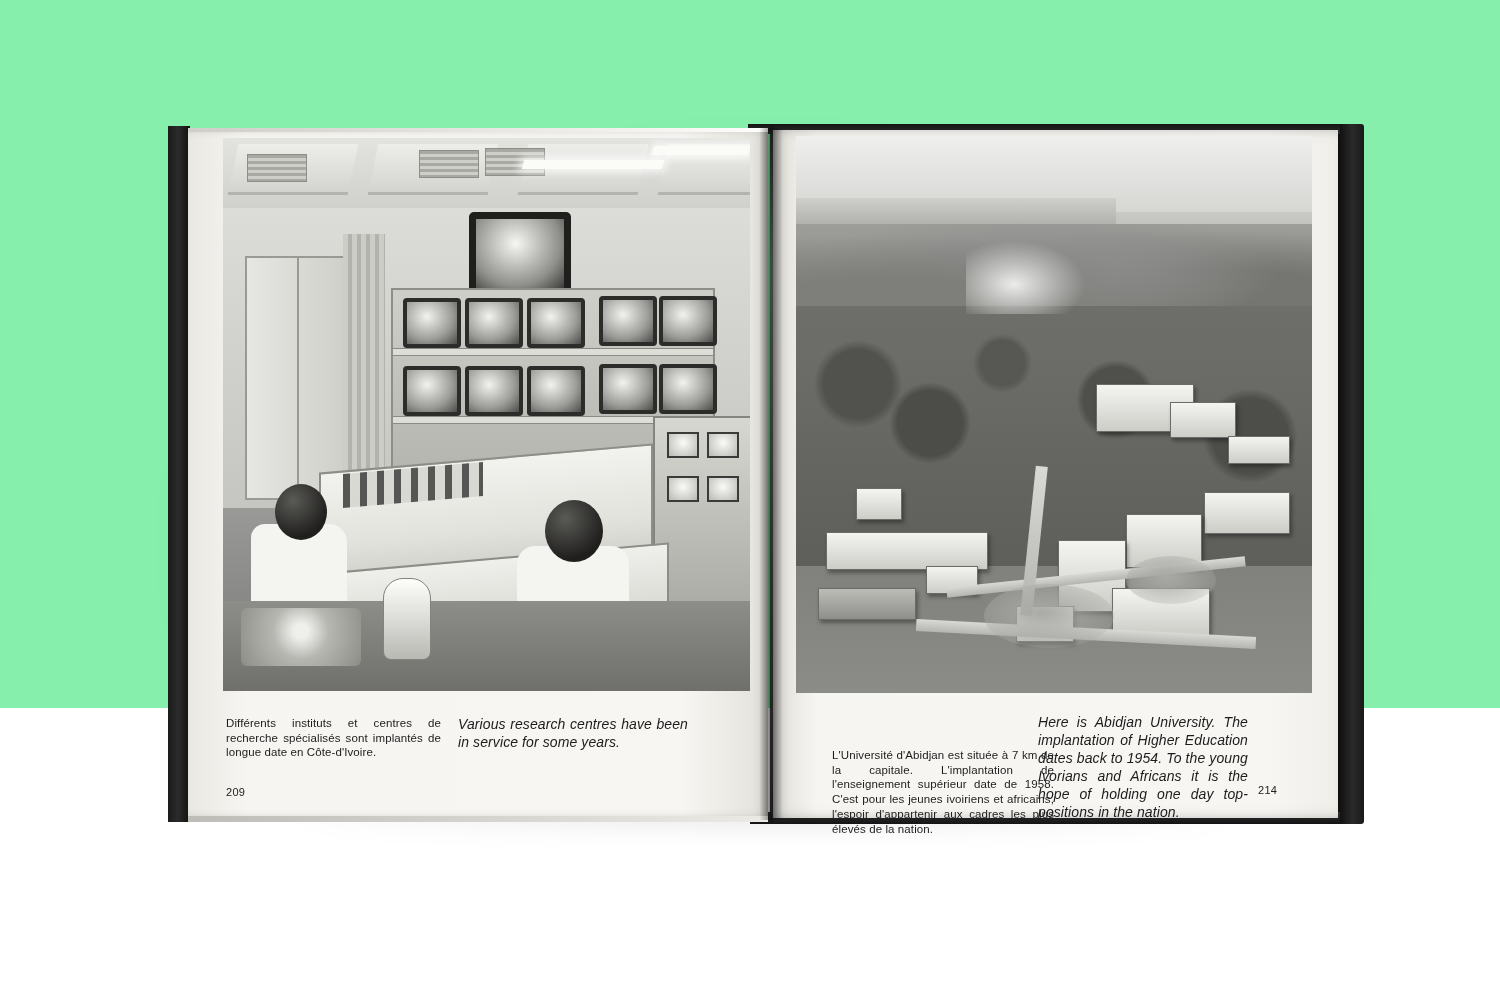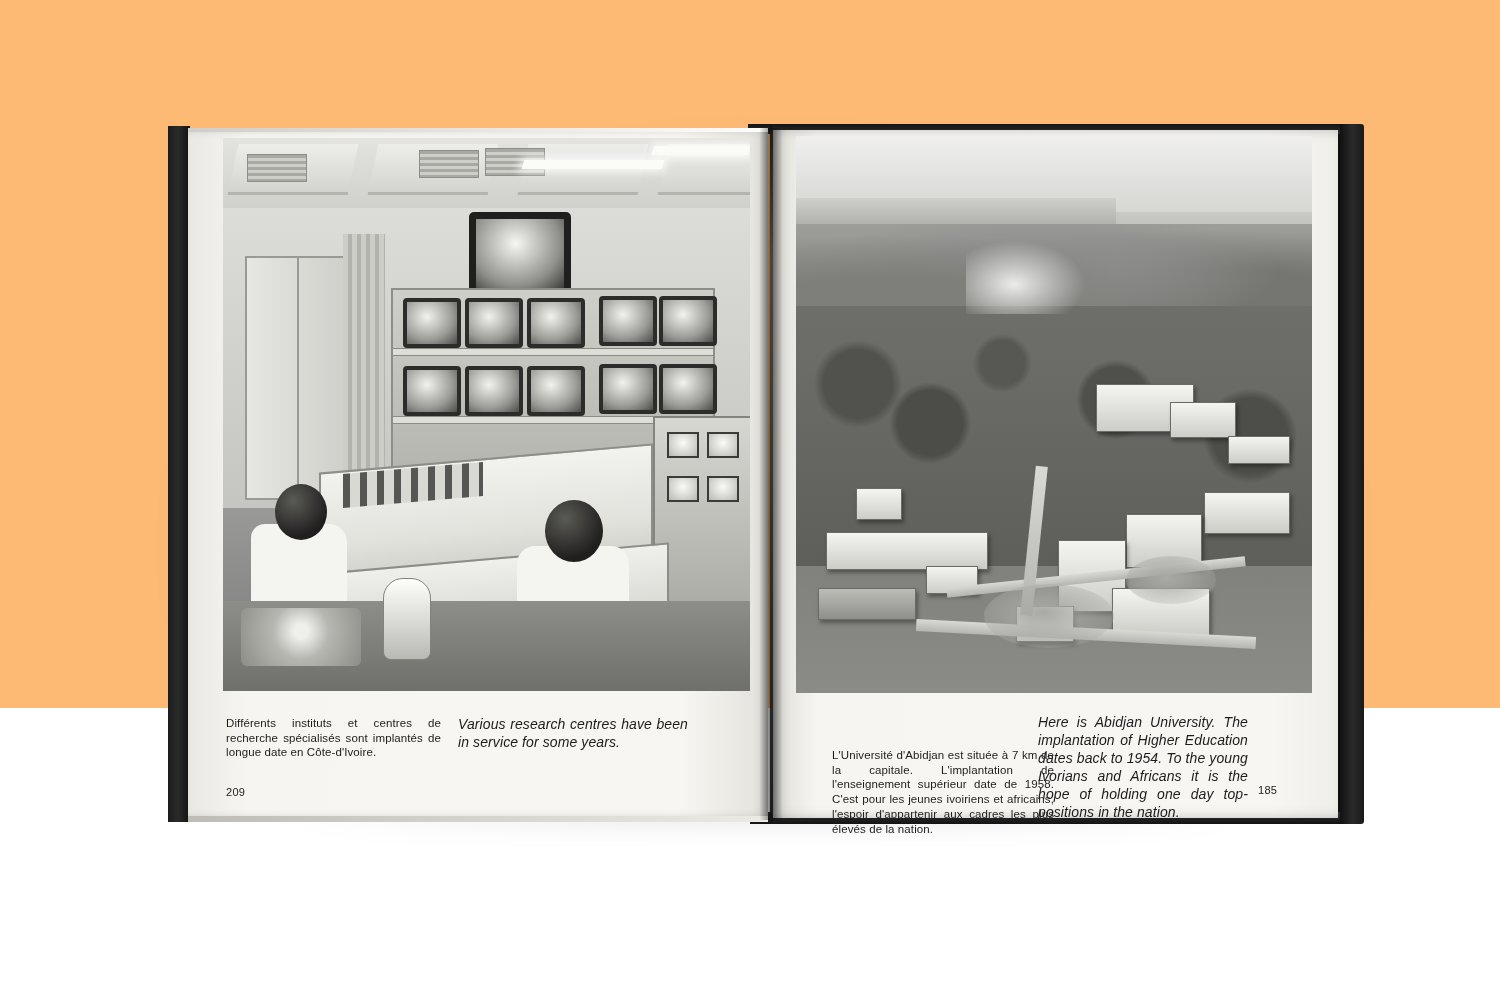--- a/index.html
+++ b/index.html
@@ -12,21 +12,21 @@
     height: 1000px;
     overflow: hidden;
     font-family: "Liberation Sans", sans-serif;
   }
 
   
   .scene {
     position: relative;
     width: 1500px;
     height: 708px;
-    background: #fdba74;
+    background: #86efac;
   }
 
   
   .book-shadow {
     position: absolute;
     left: 160px;
     top: 120px;
     width: 1210px;
     height: 710px;
     background: radial-gradient(ellipse at 50% 60%, rgba(0,0,0,0.18), rgba(0,0,0,0) 72%);
@@ -442,16 +442,16 @@
         <div class="rp-lawn" style="left:330px; top:420px; width:90px; height:48px;"></div>
       </div>
 
       <div class="caption fr cap-left-fr">Différents instituts et centres de recherche spécialisés sont implantés de longue date en Côte-d'Ivoire.</div>
       <div class="caption en cap-left-en">Various research centres have been in service for some years.</div>
 
       <div class="caption fr cap-right-fr">L'Université d'Abidjan est située à 7 km de la capitale. L'implantation de l'enseignement supérieur date de 1958. C'est pour les jeunes ivoiriens et africains, l'espoir d'appartenir aux cadres les plus élevés de la nation.</div>
       <div class="caption en cap-right-en">Here is Abidjan University. The implantation of Higher Education dates back to 1954. To the young Ivorians and Africans it is the hope of holding one day top-positions in the nation.</div>
 
       <div class="folio folio-left">209</div>
-      <div class="folio folio-right">185</div>
+      <div class="folio folio-right">214</div>
     </div>
   </div>
 </div>
 
 </body></html>

